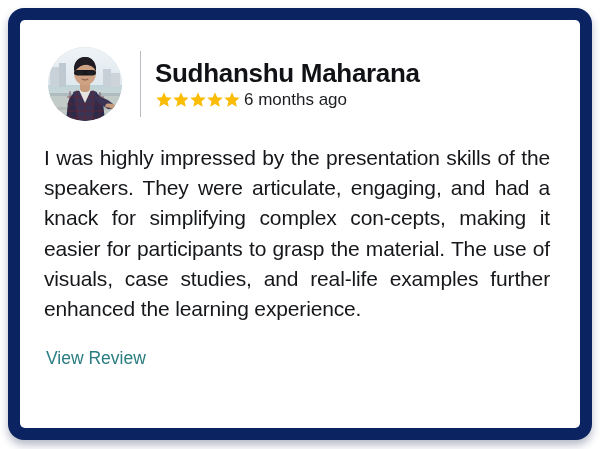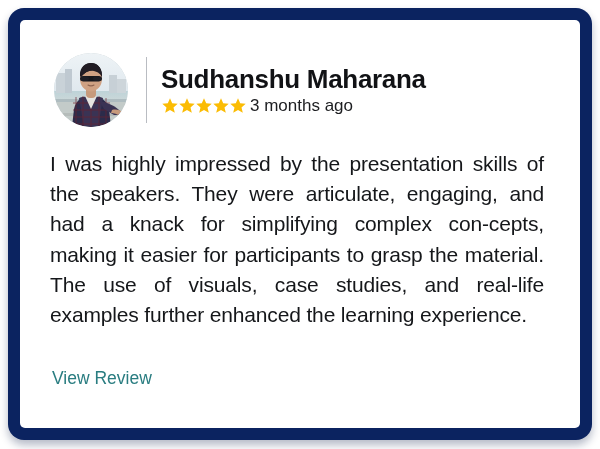--- a/index.html
+++ b/index.html
@@ -37,21 +37,21 @@
 
   .card {
     position: absolute;
     left: 12px;
     top: 12px;
     right: 12px;
     bottom: 12px;
     background: #ffffff;
     border-radius: 5px;
     box-sizing: border-box;
-    padding: 8px;
+    padding: 2px;
     overflow: hidden;
   }
 
   
   .review-header {
     display: flex;
     align-items: center;
     padding: 25px 0 0 26px;
   }
 
@@ -125,21 +125,20 @@
   .review-footer {
     padding: 26px 0 0 24px;
   }
   .view-review-link {
     display: inline-block;
     font-size: 17.5px;
     color: #2a7d81;
     text-decoration: none;
     line-height: 1;
     cursor: pointer;
-    margin-top: 14px;
   }
 </style>
 </head>
 <body>
 
 <div class="screen">
   <div class="card-frame">
     <div class="card">
 
       <div class="review-header">
@@ -206,21 +205,21 @@
               <svg width="88" height="18" viewBox="0 0 88 18" xmlns="http://www.w3.org/2000/svg">
                 <g class="star-shape">
                   <path d="M9 1.2 L11.2 6.3 L16.7 6.8 L12.5 10.4 L13.8 15.8 L9 12.9 L4.2 15.8 L5.5 10.4 L1.3 6.8 L6.8 6.3 Z"></path>
                   <path d="M26 1.2 L28.2 6.3 L33.7 6.8 L29.5 10.4 L30.8 15.8 L26 12.9 L21.2 15.8 L22.5 10.4 L18.3 6.8 L23.8 6.3 Z"></path>
                   <path d="M43 1.2 L45.2 6.3 L50.7 6.8 L46.5 10.4 L47.8 15.8 L43 12.9 L38.2 15.8 L39.5 10.4 L35.3 6.8 L40.8 6.3 Z"></path>
                   <path d="M60 1.2 L62.2 6.3 L67.7 6.8 L63.5 10.4 L64.8 15.8 L60 12.9 L55.2 15.8 L56.5 10.4 L52.3 6.8 L57.8 6.3 Z"></path>
                   <path d="M77 1.2 L79.2 6.3 L84.7 6.8 L80.5 10.4 L81.8 15.8 L77 12.9 L72.2 15.8 L73.5 10.4 L69.3 6.8 L74.8 6.3 Z"></path>
                 </g>
               </svg>
             </span>
-            <span class="review-date">3 months ago</span>
+            <span class="review-date">6 months ago</span>
           </div>
         </div>
 
       </div>
 
       <div class="review-body">I was highly impressed by the presentation skills of the speakers. They were articulate, engaging, and had a knack for simplifying complex con-cepts, making it easier for participants to grasp the material. The use of visuals, case studies, and real-life examples further enhanced the learning experience.</div>
 
       <div class="review-footer">
         <a class="view-review-link" href="#">View Review</a>
       </div>

